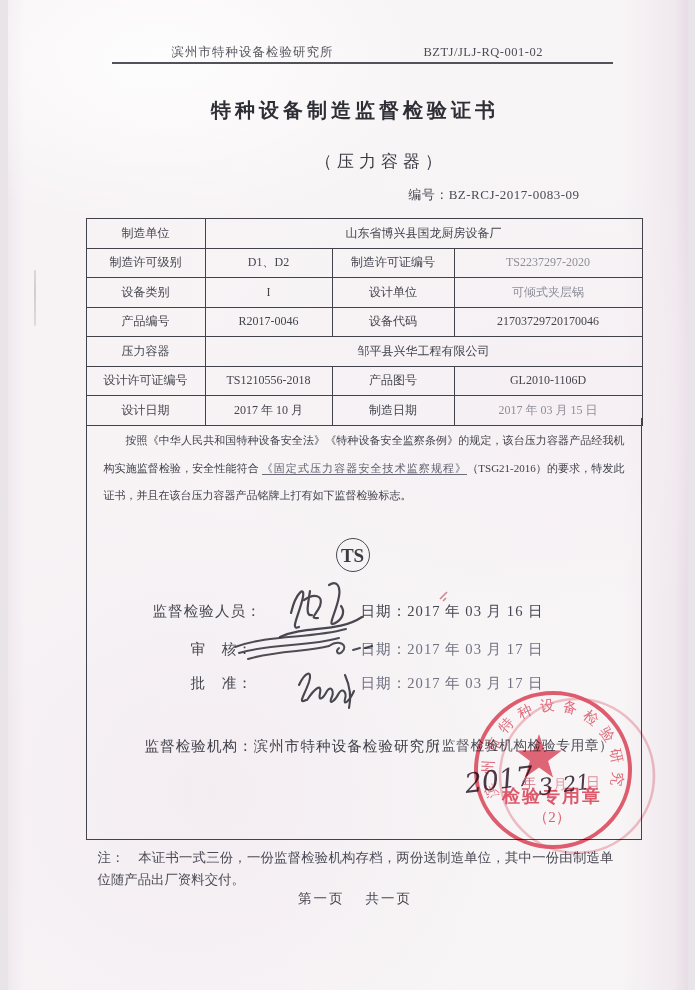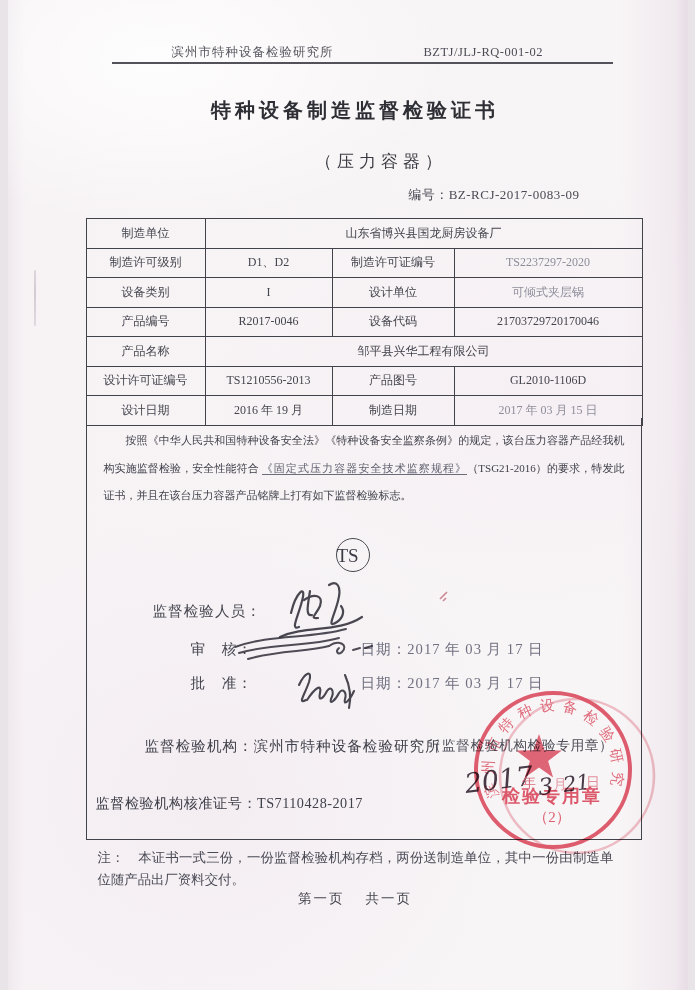--- a/index.html
+++ b/index.html
@@ -34,21 +34,21 @@
   table.info td{border:1.6px solid #42424a;height:28.5px;text-align:center;vertical-align:middle;
                 padding:0 2px;overflow:hidden;white-space:nowrap;}
   td.faded{color:#8d8d9a;}
   
   .bigbox{left:78px;top:418px;width:556px;height:422px;border:1.6px solid #42424a;border-top:none;
           box-sizing:border-box;}
   .statement{left:96px;top:427px;width:521px;font-size:11px;line-height:27.5px;
              text-align:justify;text-indent:2em;color:#3f3f49;}
   .reg{color:#5f5f6e;border-bottom:1.3px solid #6d6d7a;letter-spacing:1px;}
   .ts-circle{left:328px;top:538px;width:34px;height:34px;border:1.7px solid #4a4a52;border-radius:50%;
-             text-align:left;line-height:33px;font-size:19px;color:#3b3b44;box-sizing:border-box;}
+             text-align:center;line-height:33px;font-size:19px;color:#3b3b44;box-sizing:border-box;font-weight:bold;}
   .sigrow{font-size:14.6px;color:#45454f;letter-spacing:1px;}
   .r1{left:145px;top:602px;}
   .r2{left:183px;top:640px;}
   .r3{left:183px;top:674px;}
   .d1{left:353px;top:602px;}
   .d2{left:353px;top:640px;color:#707080;}
   .d3{left:353px;top:674px;color:#707080;}
   .agency{left:137px;top:737px;font-size:14.6px;color:#40404a;letter-spacing:1px;}
   .sealnote{left:420px;top:737px;font-size:13.8px;color:#4e4e58;letter-spacing:.5px;}
   .approval{left:88px;top:794px;font-size:14.2px;color:#40404a;letter-spacing:.5px;}
@@ -99,55 +99,55 @@
         <td>设计单位</td>
         <td class="faded">可倾式夹层锅</td>
       </tr>
       <tr>
         <td>产品编号</td>
         <td>R2017-0046</td>
         <td>设备代码</td>
         <td>21703729720170046</td>
       </tr>
       <tr>
-        <td>产品名称</td>
+        <td>压力容器</td>
         <td colspan="3">邹平县兴华工程有限公司</td>
       </tr>
       <tr>
         <td>设计许可证编号</td>
-        <td>TS1210556-2013</td>
+        <td>TS1210556-2018</td>
         <td>产品图号</td>
         <td>GL2010-1106D</td>
       </tr>
       <tr>
         <td>设计日期</td>
-        <td>2016 年 19 月</td>
+        <td>2017 年 10 月</td>
         <td>制造日期</td>
         <td class="faded">2017 年 03 月 15 日</td>
       </tr>
     </tbody>
   </table>
 
   <div class="abs bigbox"></div>
 
   <div class="abs statement">
     <span>按照《中华人民共和国特种设备安全法》《特种设备安全监察条例》的规定，该台压力容器产品经我机构实施监督检验，安全性能符合 </span><span class="reg">《固定式压力容器安全技术监察规程》</span><span>（TSG21-2016）的要求，特发此证书，并且在该台压力容器产品铭牌上打有如下监督检验标志。</span>
   </div>
 
   <div class="abs ts-circle">TS</div>
 
   <div class="abs sigrow r1">监督检验人员：</div>
+  <div class="abs sigrow d1">日期：2017 年 03 月 16 日</div>
   <div class="abs sigrow r2">审　核：</div>
   <div class="abs sigrow d2">日期：2017 年 03 月 17 日</div>
   <div class="abs sigrow r3">批　准：</div>
   <div class="abs sigrow d3">日期：2017 年 03 月 17 日</div>
 
   <div class="abs agency">监督检验机构：滨州市特种设备检验研究所</div>
   <div class="abs sealnote">（监督检验机构检验专用章）</div>
-  <div class="abs approval">监督检验机构核准证号：TS7110428-2017</div>
 
   <div class="abs note">注：　本证书一式三份，一份监督检验机构存档，两份送制造单位，其中一份由制造单位随产品出厂资料交付。</div>
   <div class="abs pageinfo">第一页　 共一页</div>
 
   <div class="abs artifact-thread"></div>
   <div class="abs artifact-streak"></div>
 
   <svg class="abs stamp" width="215" height="200" viewBox="0 0 215 200">
     <defs>
       <path id="ringpath" d="M 47.6,127.4 A 60,60 0 1 1 156.4,127.4" fill="none"></path>

